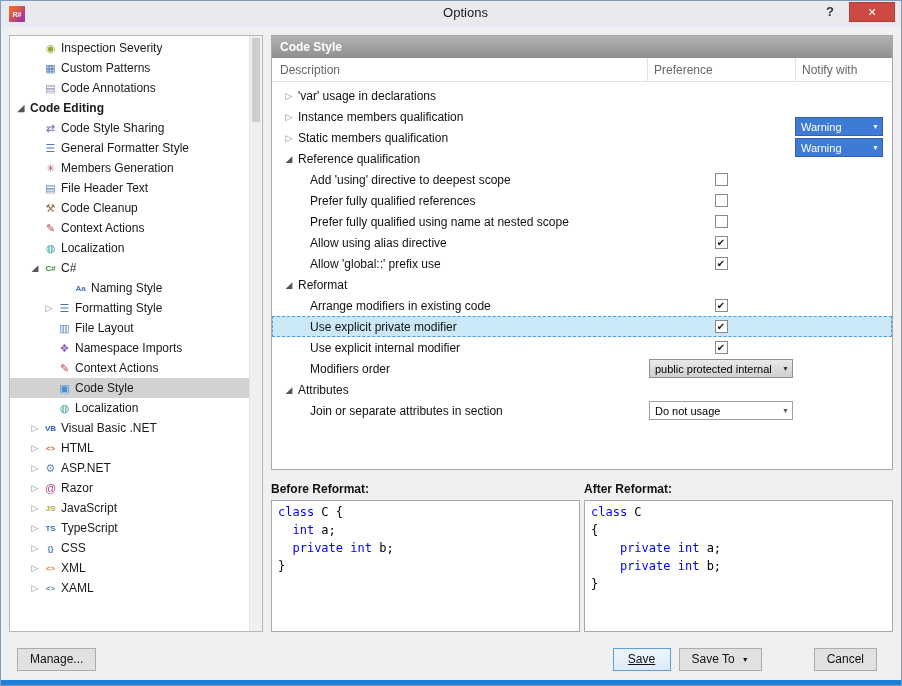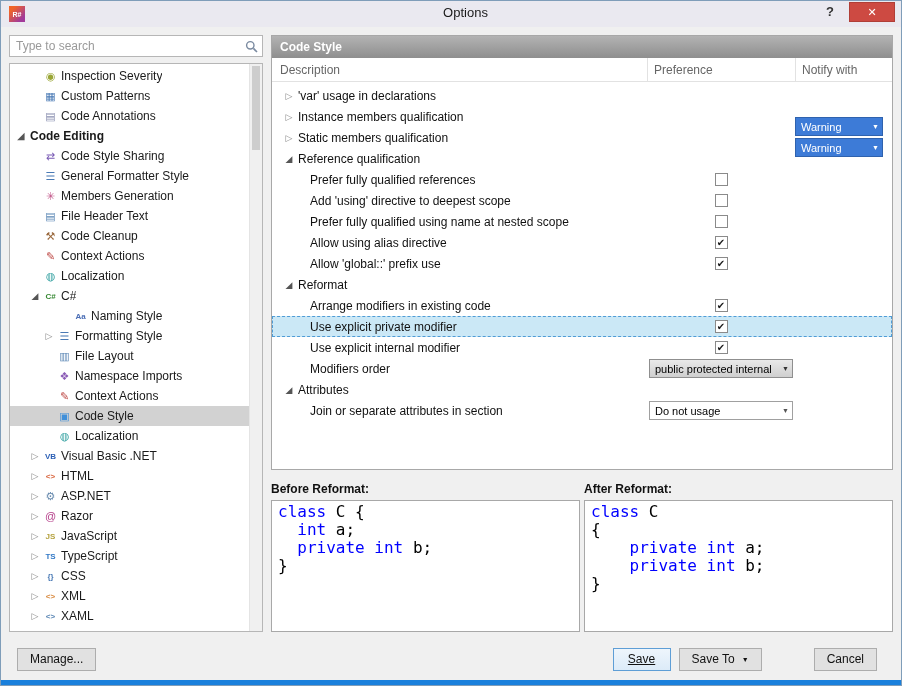--- a/index.html
+++ b/index.html
@@ -78,21 +78,21 @@
   .combo.gray { width:144px; background:linear-gradient(#e9e9e9,#cfcfcf); border:1px solid #8f8f8f; color:#000; }
   .combo.gray .varrow { color:#333; }
   .combo.white { width:144px; background:#fff; border:1px solid #a0a0a0; color:#000; }
   .combo.white .varrow { color:#555; }
 
   
   .previews { height:150px; flex:0 0 auto; margin-top:12px; display:flex; gap:4px; }
   .pane { flex:1; display:flex; flex-direction:column; min-width:0; }
   .ptitle { height:18px; font-size:12px; font-weight:bold; color:#111; }
   .pcode { flex:1; border:1px solid #a8a8a8; background:#fff;
-           font-family:"DejaVu Sans Mono", monospace; font-size:16px; padding:2px 6px; overflow:hidden; }
+           font-family:"DejaVu Sans Mono", monospace; font-size:12px; padding:2px 6px; overflow:hidden; }
   .cline { white-space:pre; line-height:18px; }
   .kw { color:#0000ff; } .pl { color:#000; }
 
   
   .footer { height:42px; flex:0 0 auto; display:flex; align-items:center; padding:0 24px 0 16px; }
   .btn { min-width:58px; height:23px; background:#e1e1e1; border:1px solid #adadad;
          font:12px "Liberation Sans",sans-serif; color:#111; padding:0 12px;
          display:inline-flex; align-items:center; justify-content:center; cursor:default; }
   .btn.default { border-color:#5e9ed6; background:linear-gradient(#eef5fc,#dcebf8);text-decoration:underline; }
   .btn .dd { font-size:7px; margin-left:7px; }
@@ -109,27 +109,20 @@
   <div class="titlebar">
     <div class="app-icon">R#</div>
     <div class="win-title">Options</div>
     <div class="help-btn">?</div>
     <div class="close-btn">✕</div>
   </div>
 
   <div class="content">
 
     <div class="sidebar">
-      <div class="search-wrap">
-        <input type="text" placeholder="Type to search" style="">
-        <svg width="13" height="13" viewBox="0 0 13 13">
-          <circle cx="5.3" cy="5.3" r="3.7" fill="none" stroke="#7a8aa0" stroke-width="1.4"></circle>
-          <line x1="8.4" y1="8.4" x2="12" y2="12" stroke="#7a8aa0" stroke-width="1.6"></line>
-        </svg>
-      </div>
       <div class="treebox">
         <div class="tree">
             <div class="trow" style="padding-left: 18px;">
               <span class="arrow"></span>
               <span class="ticon" style="color: rgb(154, 166, 54);">◉</span>
               <span class="tlabel">Inspection Severity</span>
             </div>
             <div class="trow" style="padding-left: 18px;">
               <span class="arrow"></span>
               <span class="ticon" style="color: rgb(74, 122, 181);">▦</span>
@@ -317,30 +310,30 @@
             <div class="orow">
               <div class="cdesc grp">
                 <span class="arrow">◢</span>
                 <span>Reference qualification</span>
               </div>
               <div class="cpref"></div>
               <div class="cnotify"></div>
             </div>
             <div class="orow">
               <div class="cdesc child">
+                <span>Add 'using' directive to deepest scope</span>
+              </div>
+              <div class="cpref">
+                <span class="checkbox"></span>
+              </div>
+              <div class="cnotify"></div>
+            </div>
+            <div class="orow">
+              <div class="cdesc child">
                 <span>Prefer fully qualified references</span>
-              </div>
-              <div class="cpref">
-                <span class="checkbox"></span>
-              </div>
-              <div class="cnotify"></div>
-            </div>
-            <div class="orow">
-              <div class="cdesc child">
-                <span>Add 'using' directive to deepest scope</span>
               </div>
               <div class="cpref">
                 <span class="checkbox"></span>
               </div>
               <div class="cnotify"></div>
             </div>
             <div class="orow">
               <div class="cdesc child">
                 <span>Prefer fully qualified using name at nested scope</span>
               </div>

